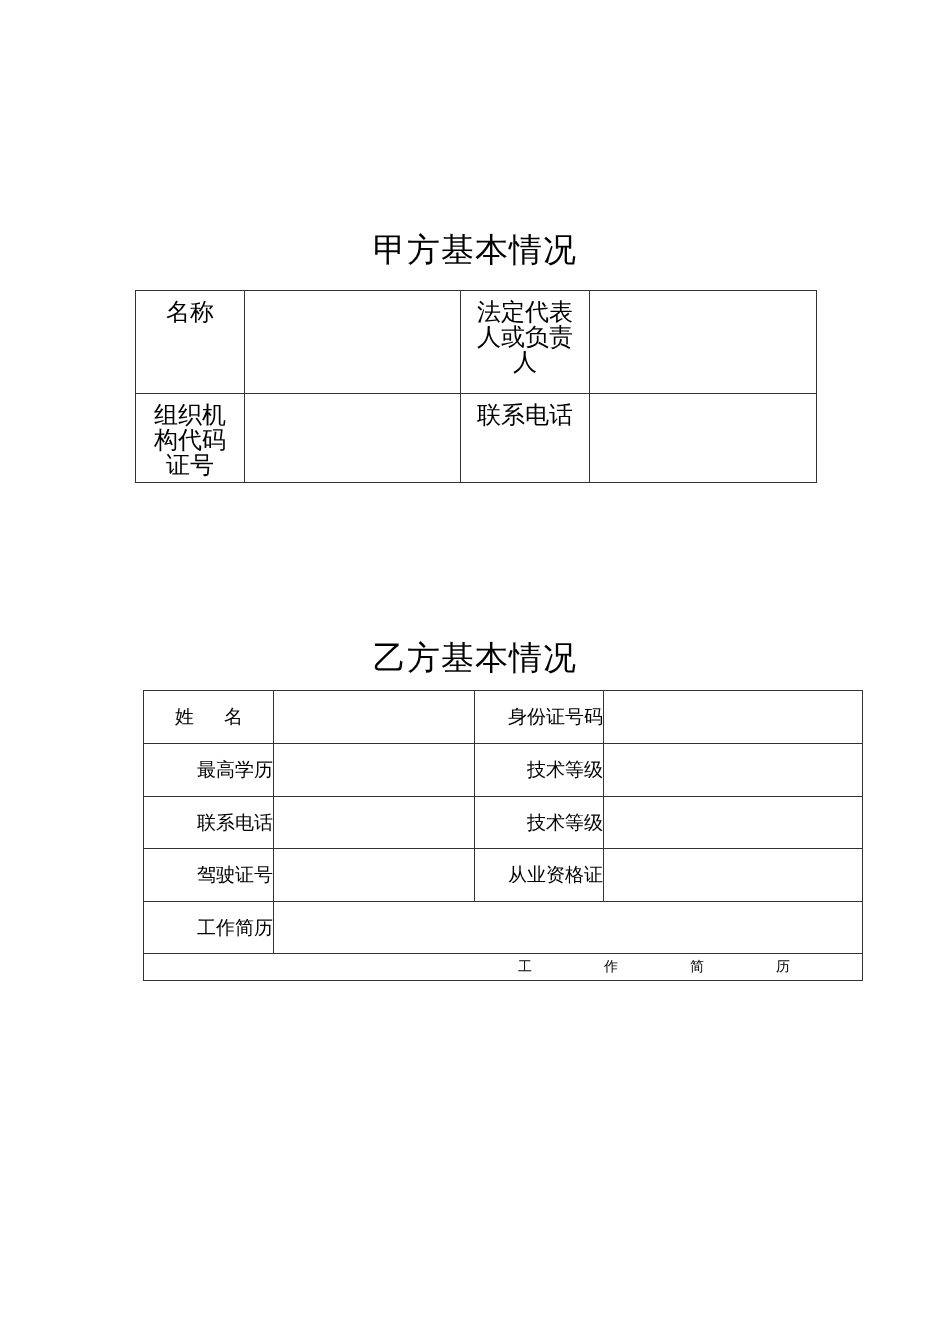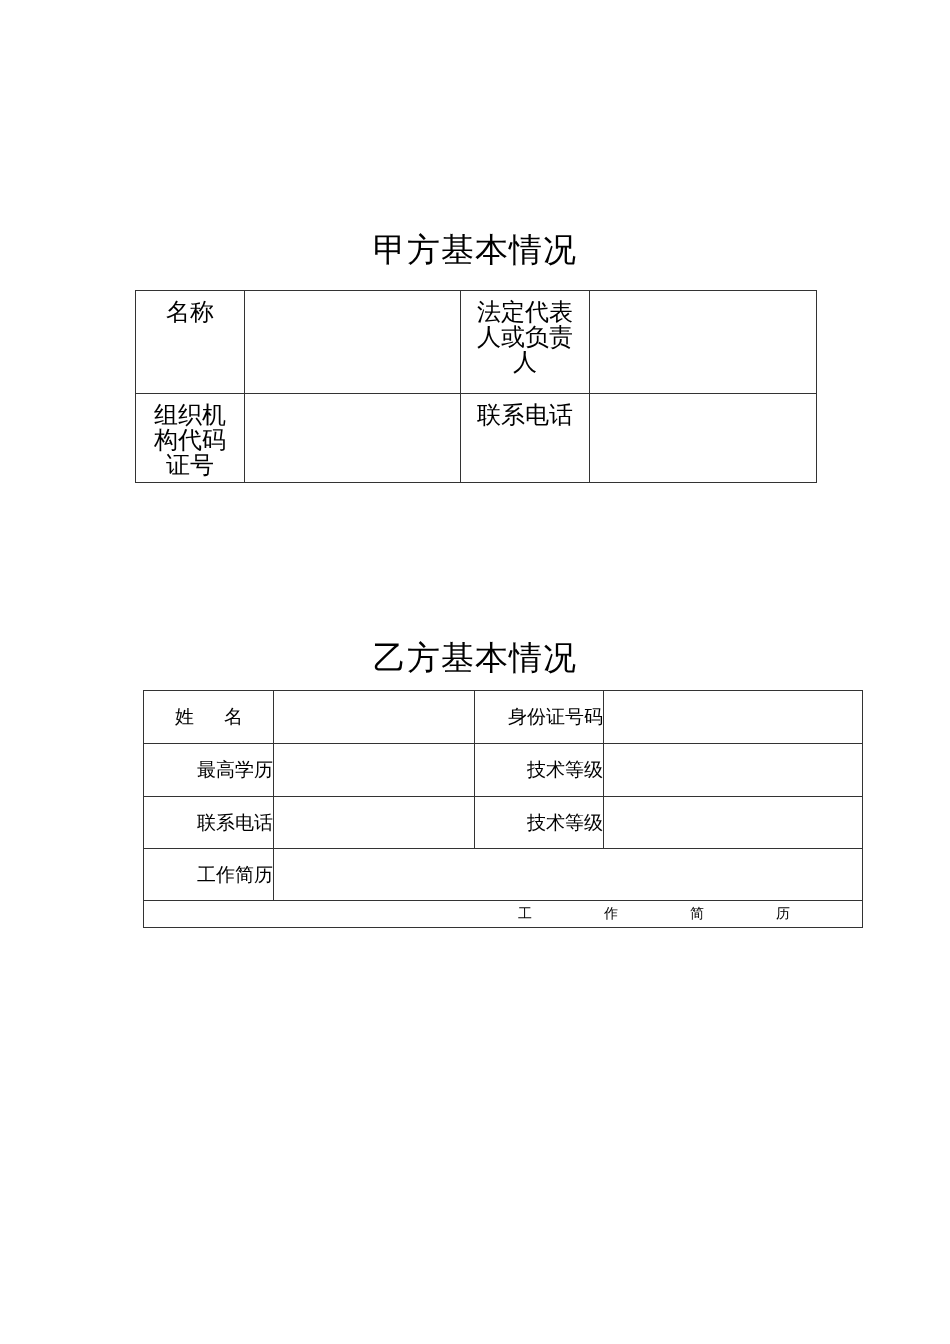--- a/index.html
+++ b/index.html
@@ -70,20 +70,26 @@
     <td></td>
     <td class="lbl">技术等级</td>
     <td></td>
   </tr>
   <tr style="height:52px">
     <td class="lbl">联系电话</td>
     <td></td>
     <td class="lbl">技术等级</td>
     <td></td>
   </tr>
+  <tr style="height:53px">
+    <td class="lbl">驾驶证号</td>
+    <td></td>
+    <td class="lbl">从业资格证</td>
+    <td></td>
+  </tr>
   <tr style="height:52px">
     <td class="lbl">工作简历</td>
     <td colspan="3"></td>
   </tr>
   <tr style="height:27px">
     <td colspan="4" class="lbl" style="font-size:14px;"><span class="wide-spread">工作简历</span></td>
   </tr>
 </tbody>
   </table>
 

